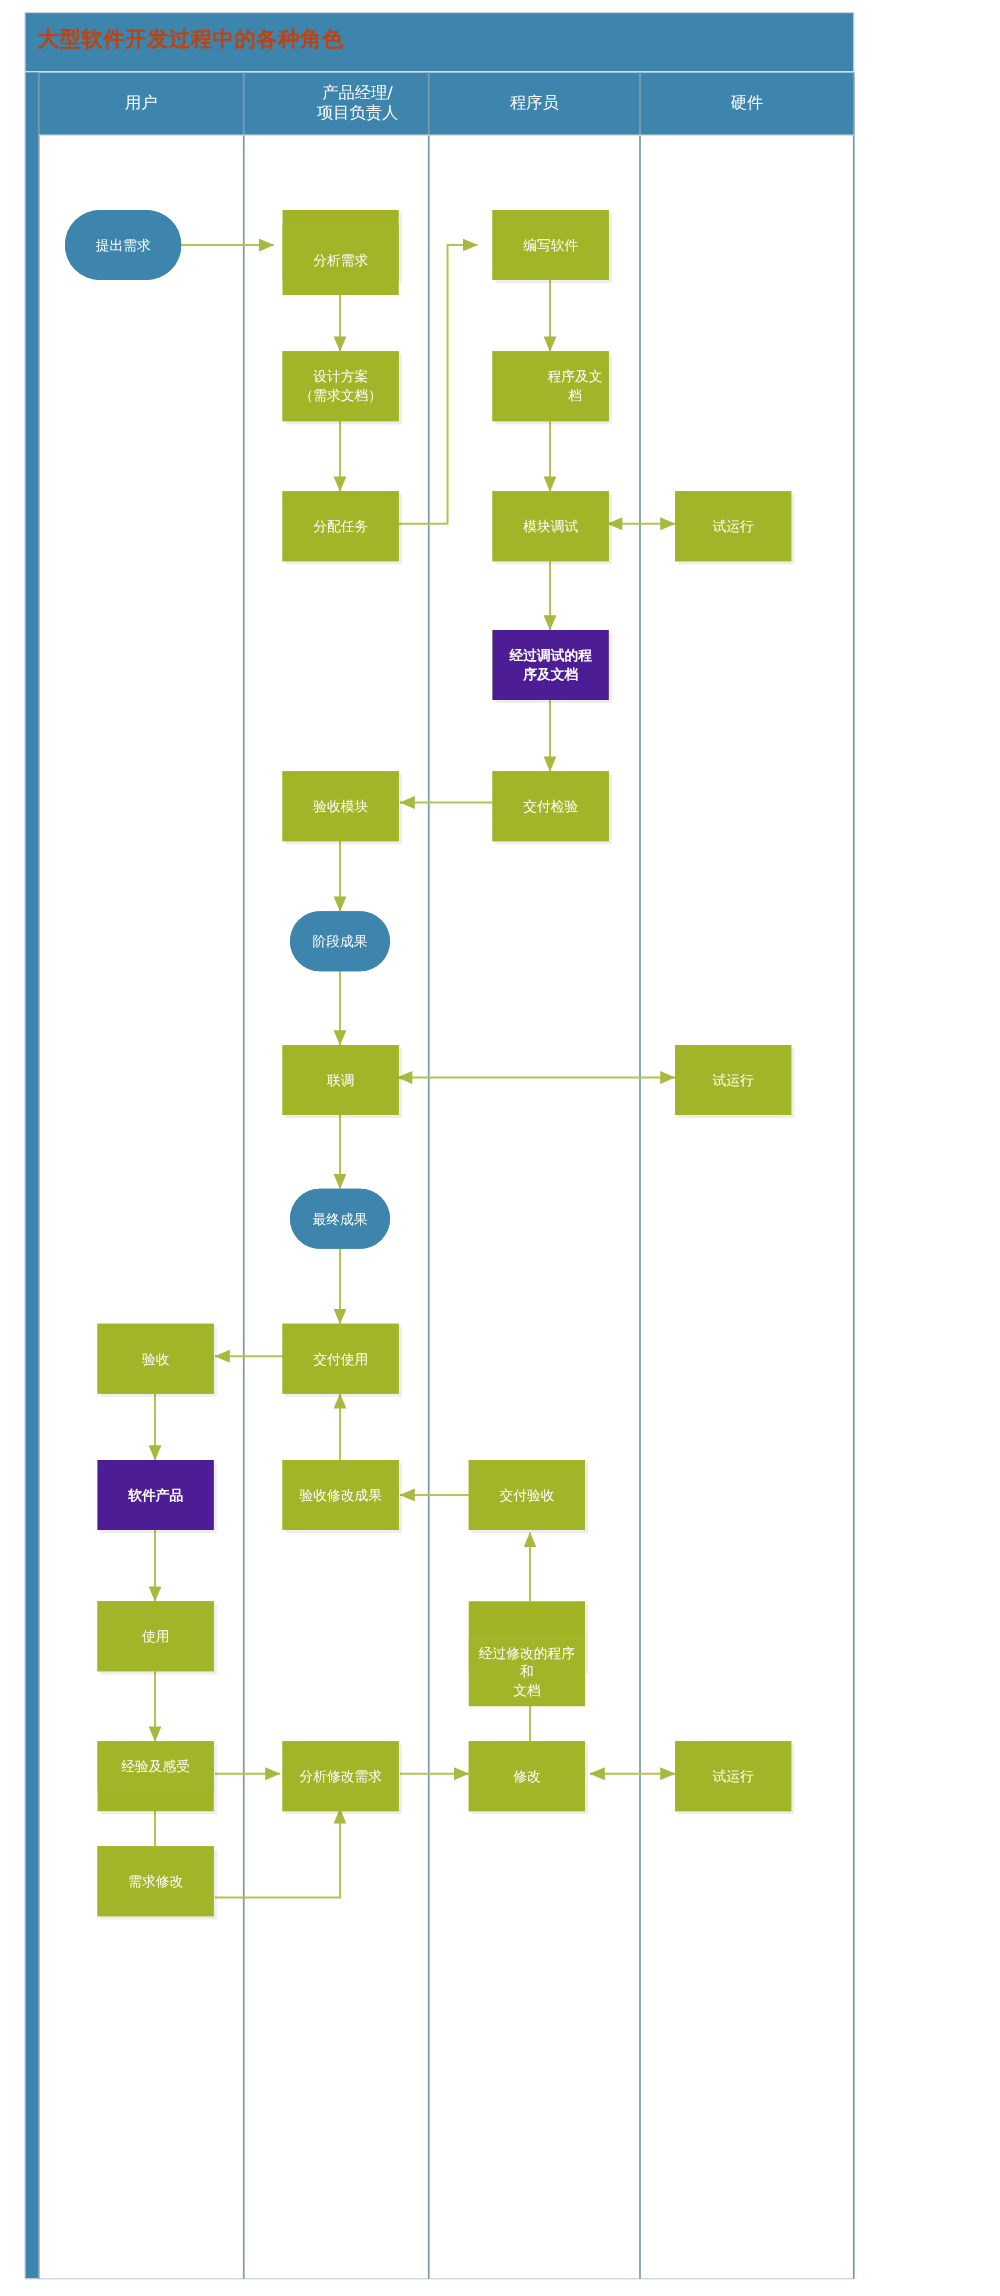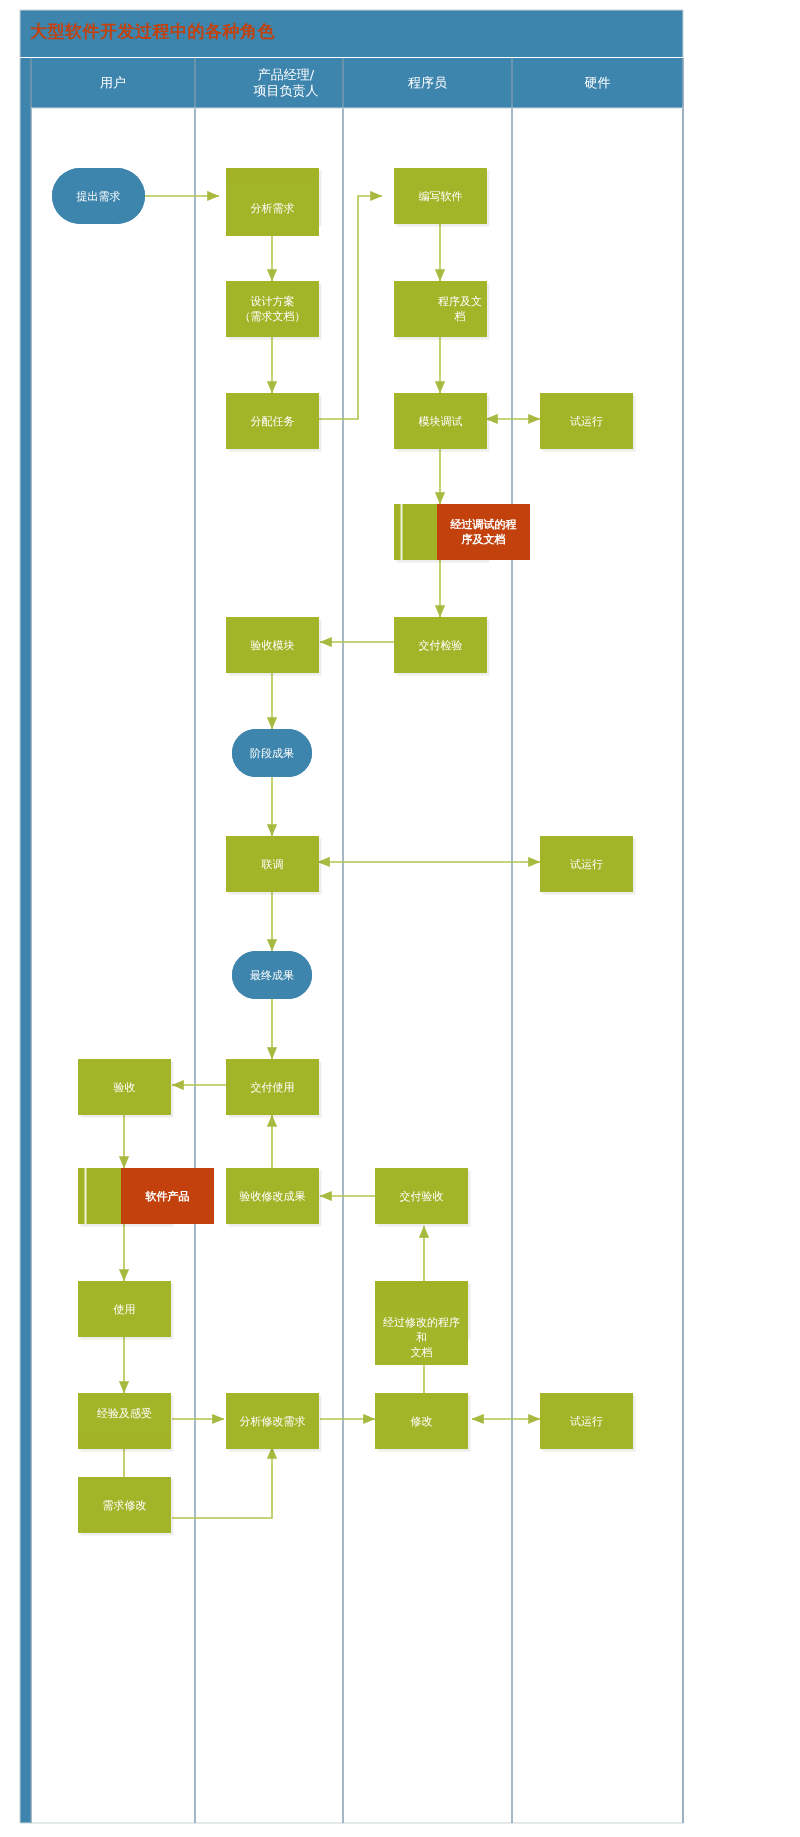--- a/index.html
+++ b/index.html
@@ -16,21 +16,21 @@
     position:absolute;color:#c2410c;font-size:17px;font-weight:700;
     left:30px;top:20px;letter-spacing:.5px;
   }
   .node{
     position:absolute;display:flex;align-items:center;justify-content:center;
     text-align:center;color:#ffffff;font-size:11px;line-height:15px;
     box-sizing:border-box;padding:2px 4px;
   }
   .node.proc{background:#a2b427;}
   .node.term{background:#3d85ad;border-radius:999px;text-align:right;}
-  .node.predef{background:#c2410c;margin-left:43px;}
+  .node.predef{background:#4c1d95;}
   .node.predef .lbl{font-weight:700;position:relative;z-index:2;}
   .node .lbl{display:block;}
 </style>
 </head>
 <body>
 
 <div id="root">
 
   <svg id="canvas" viewBox="0 0 800 1837" xmlns="http://www.w3.org/2000/svg">
     <defs>

